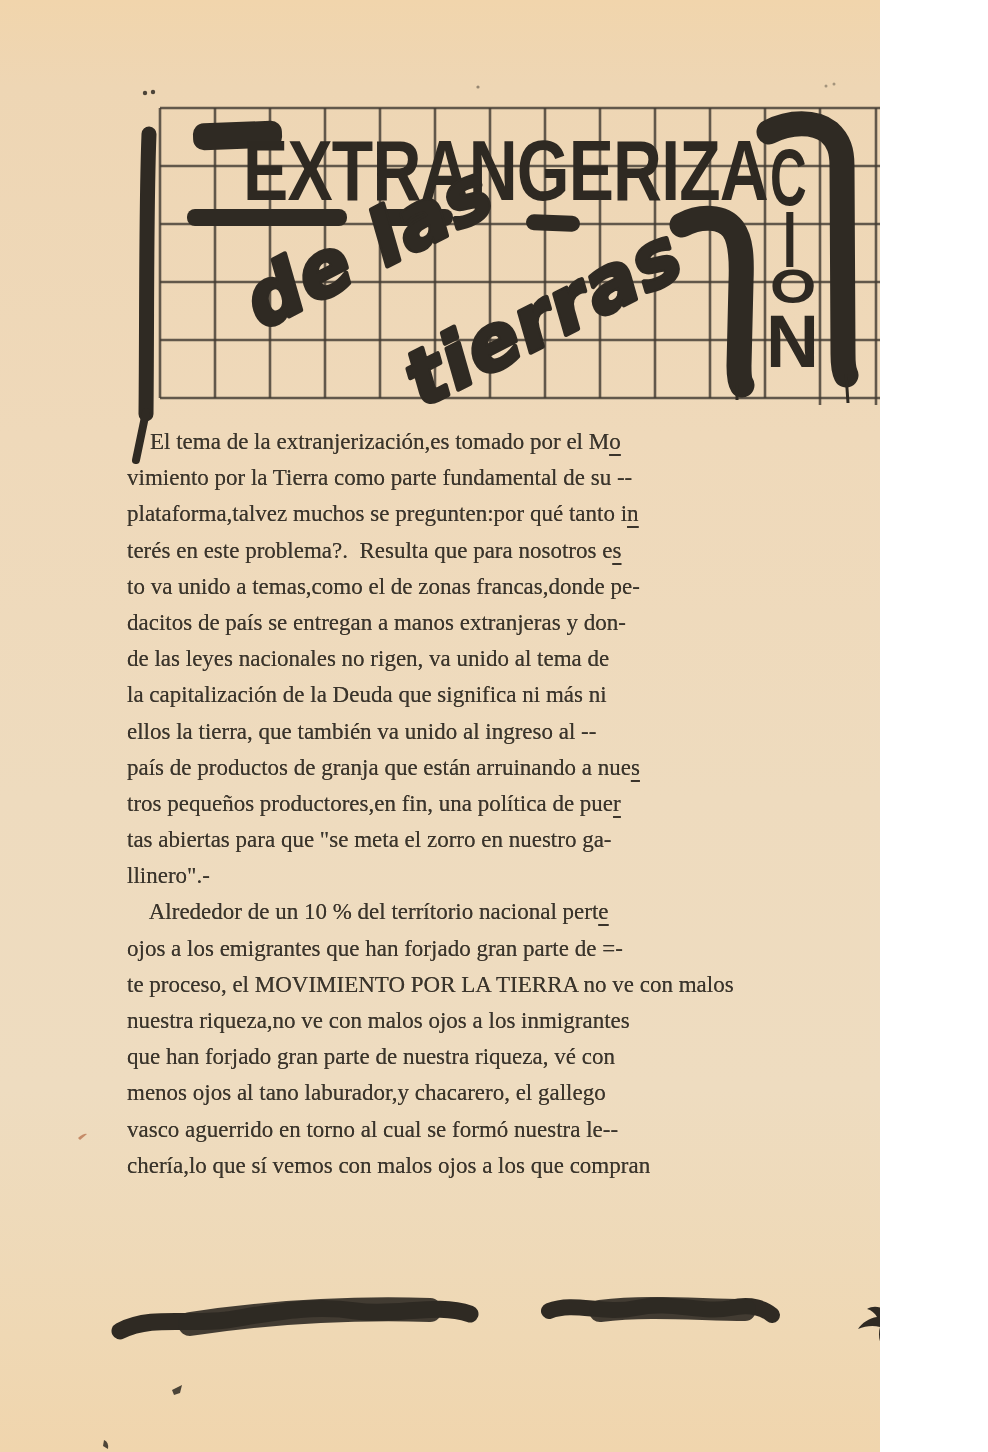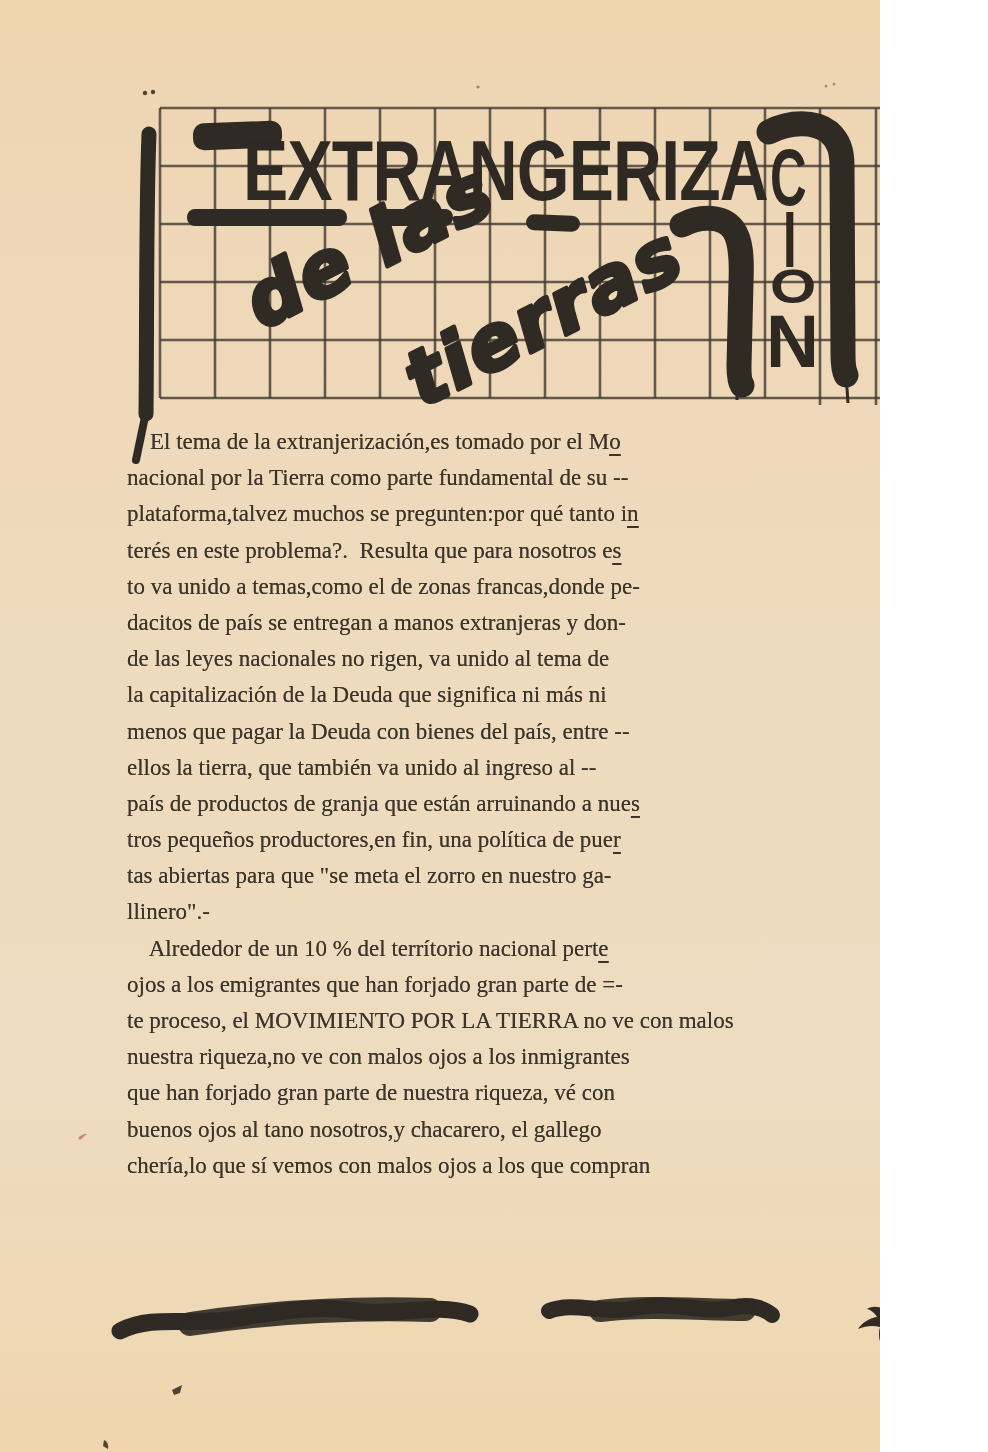--- a/index.html
+++ b/index.html
@@ -115,35 +115,35 @@
       <circle class="ink-fill" cx="826" cy="86" r="1.5" opacity=".45"></circle>
       <circle class="ink-fill" cx="834" cy="84" r="1.5" opacity=".45"></circle>
       <path d="M78 1138 q6 -5 9 -4 l-7 6 z" fill="#a8552f" opacity=".7"></path>
       <path class="ink-fill" d="M172 1390 l10 -5 -2 8 -6 2 z"></path>
       <path class="ink-fill" d="M104 1440 q5 2 4 9 l-5 -3 z"></path>
     </g>
   </svg>
 
   <div class="article">
       <div class="tline"><span>    El tema de la extranjerización,es tomado por el M</span><span class="ul">o</span></div>
-      <div class="tline">nacional por la Tierra como parte fundamental de su --</div>
+      <div class="tline">vimiento por la Tierra como parte fundamental de su --</div>
       <div class="tline"><span>plataforma,talvez muchos se pregunten:por qué tanto i</span><span class="ul">n</span></div>
       <div class="tline"><span>terés en este problema?.  Resulta que para nosotros e</span><span class="ul">s</span></div>
       <div class="tline">to va unido a temas,como el de zonas francas,donde pe-</div>
       <div class="tline">dacitos de país se entregan a manos extranjeras y don-</div>
       <div class="tline">de las leyes nacionales no rigen, va unido al tema de</div>
       <div class="tline">la capitalización de la Deuda que significa ni más ni</div>
-      <div class="tline">menos que pagar la Deuda con bienes del país, entre --</div>
       <div class="tline">ellos la tierra, que también va unido al ingreso al --</div>
       <div class="tline"><span>país de productos de granja que están arruinando a nue</span><span class="ul">s</span></div>
       <div class="tline"><span>tros pequeños productores,en fin, una política de pue</span><span class="ul">r</span></div>
       <div class="tline">tas abiertas para que "se meta el zorro en nuestro ga-</div>
       <div class="tline">llinero".-</div>
       <div class="tline"><span>    Alrededor de un 10 % del terrítorio nacional pert</span><span class="ul">e</span></div>
       <div class="tline">ojos a los emigrantes que han forjado gran parte de =-</div>
       <div class="tline">te proceso, el MOVIMIENTO POR LA TIERRA no ve con malos</div>
       <div class="tline">nuestra riqueza,no ve con malos ojos a los inmigrantes</div>
       <div class="tline">que han forjado gran parte de nuestra riqueza, vé con</div>
-      <div class="tline">buenos ojos al tano nosotros,y chacarero, el gallego</div>
+      <div class="tline">menos ojos al tano laburador,y chacarero, el gallego</div>
+      <div class="tline">vasco aguerrido en torno al cual se formó nuestra le--</div>
       <div class="tline">chería,lo que sí vemos con malos ojos a los que compran</div>
     </div>
 
 </div>
 
 </body></html>

